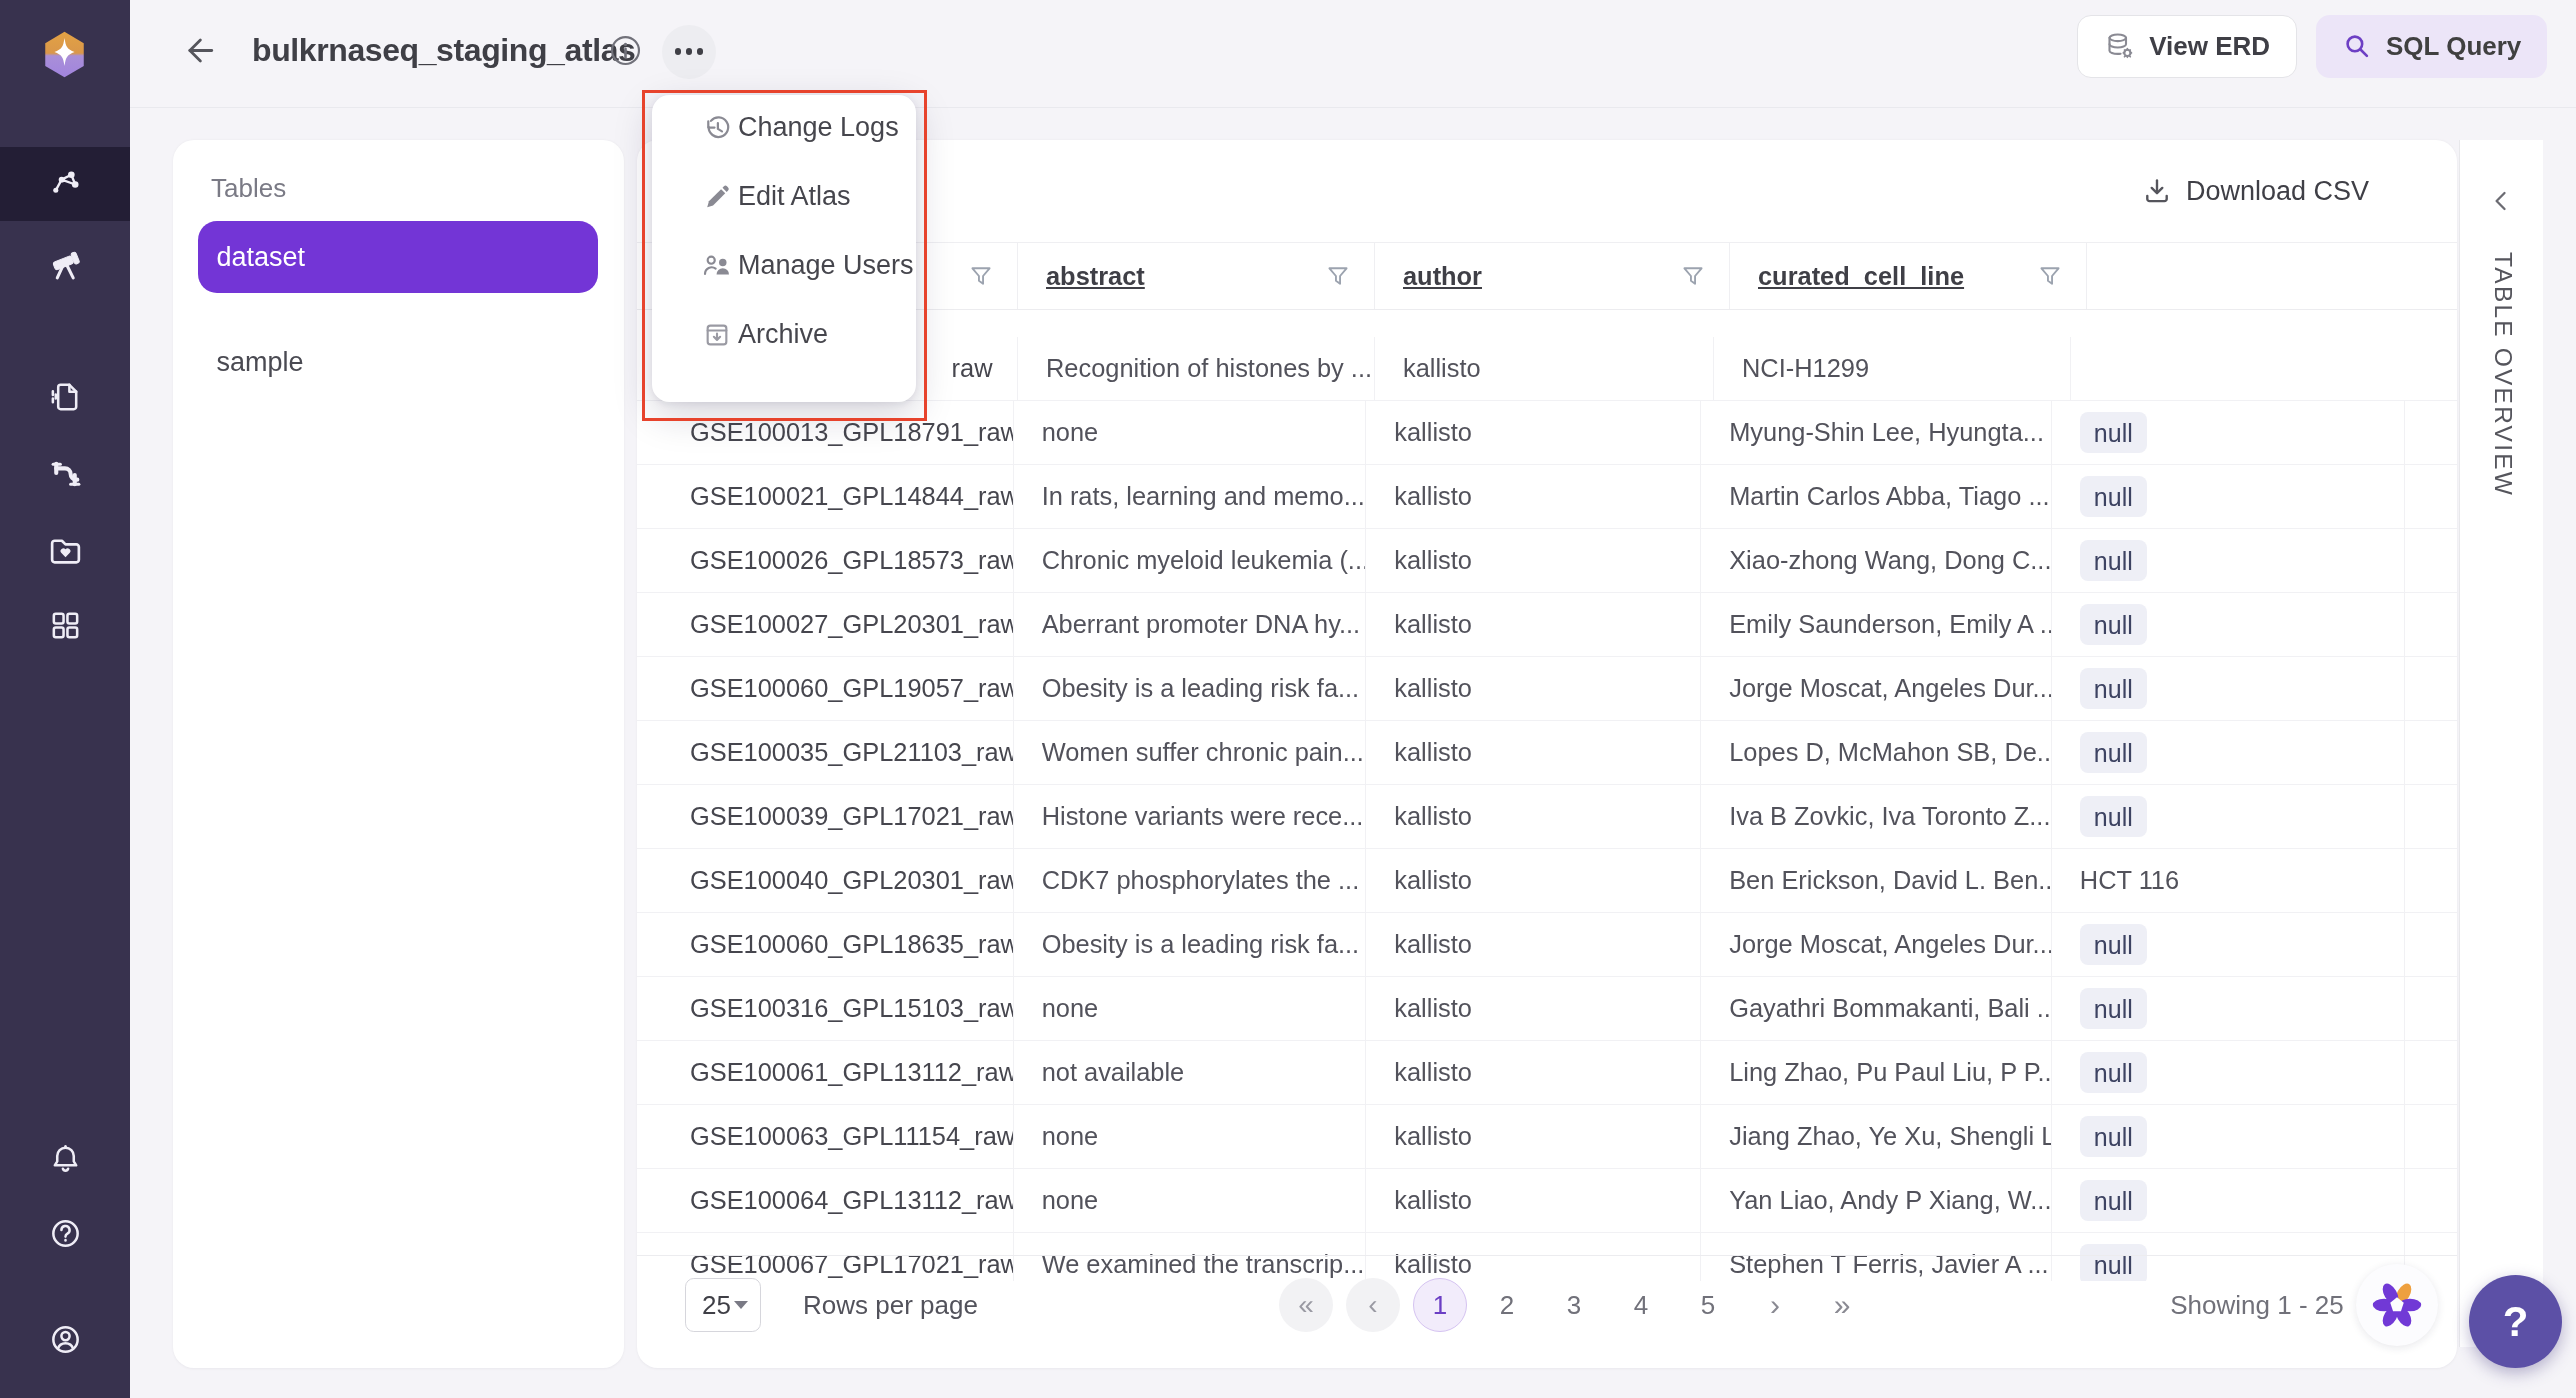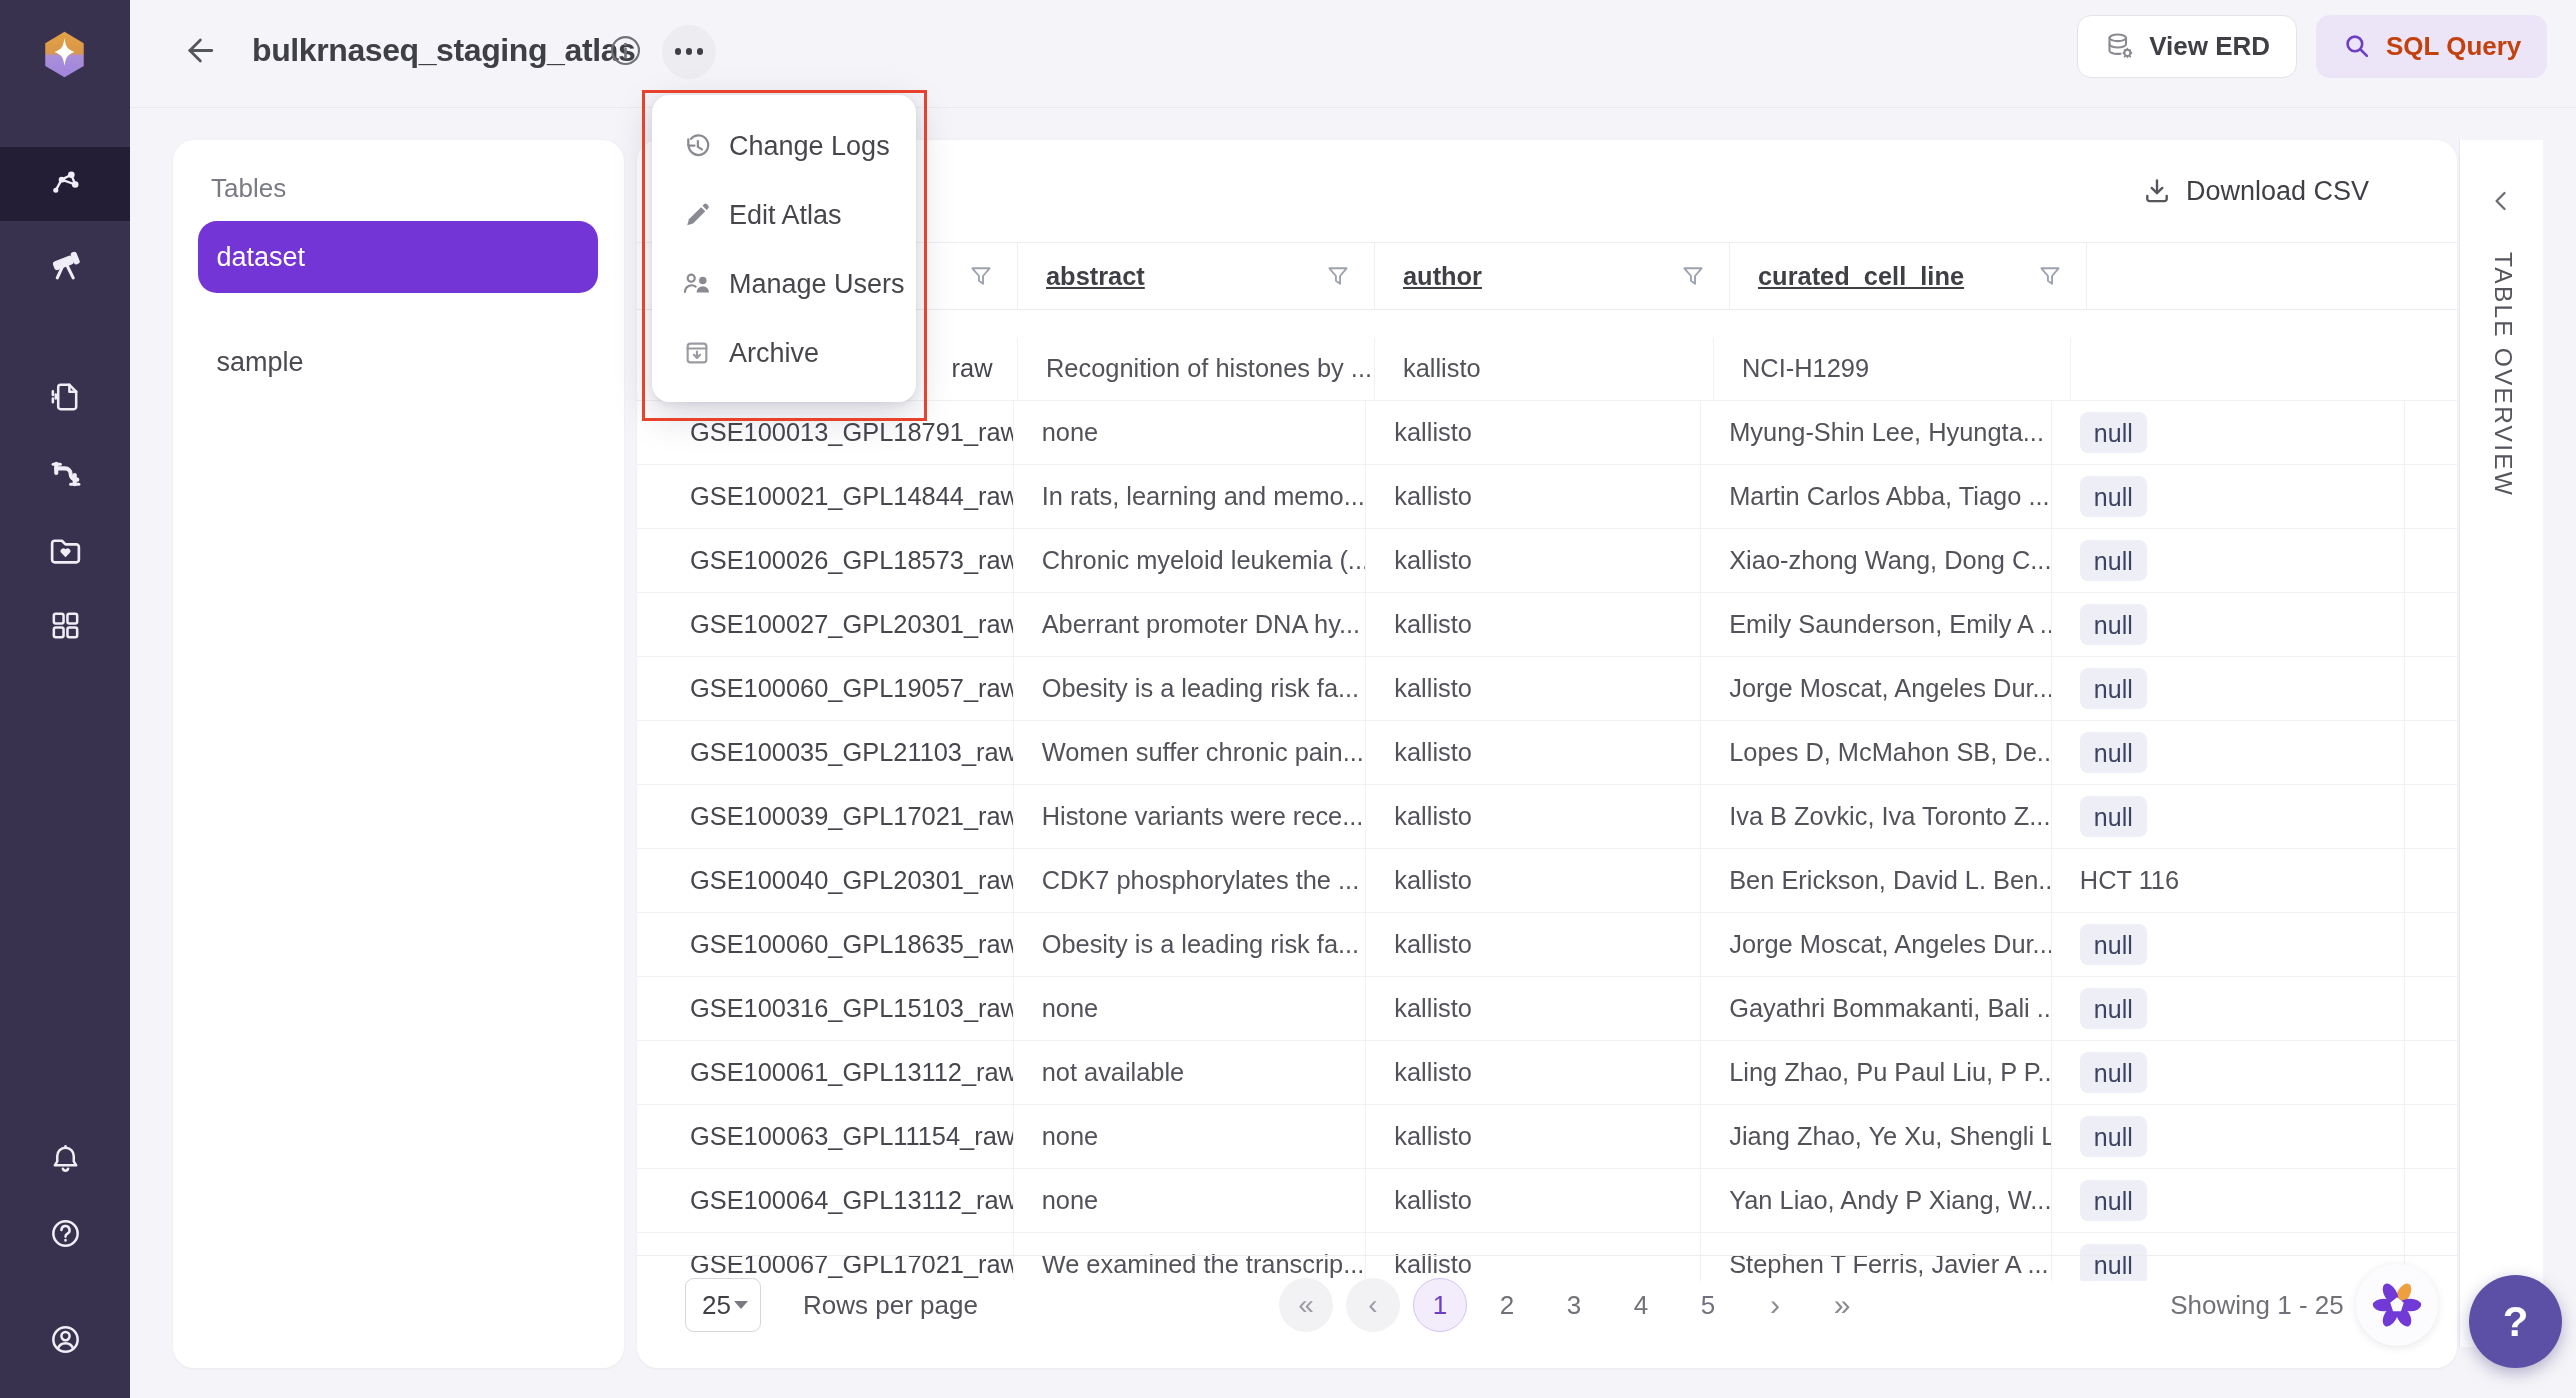--- a/index.html
+++ b/index.html
@@ -14,21 +14,21 @@
   .side-icon svg { stroke:#efedf6; }
 
   
   .hdr-divider { position:absolute; left:130px; top:107px; width:2446px; height:0.9px; background:#e9e9ee; }
   .back-btn { position:absolute; left:182px; top:33px; width:35px; height:35px; cursor:pointer; }
   .page-title { position:absolute; left:252px; top:32px; font-size:32px; font-weight:700; color:#3f3f46; letter-spacing:-0.4px; }
   .info-btn { position:absolute; left:609px; top:34px; width:33px; height:33px; cursor:pointer; }
   .more-btn { position:absolute; left:662px; top:24.5px; width:54px; height:54px; border-radius:50%; background:#ededf1; display:flex; align-items:center; justify-content:center; gap:5.3px; cursor:pointer; }
   .more-btn i { width:6.1px; height:6.1px; border-radius:50%; background:#3f3f46; }
   .btn-viewerd { position:absolute; left:2077px; top:15px; width:220px; height:63px; background:#ffffff; border:1.8px solid #e4e4e8; border-radius:14px; display:flex; align-items:center; justify-content:center; gap:12.3px; font-size:26px; font-weight:600; color:#3f3f46; cursor:pointer; }
-  .btn-sql { position:absolute; left:2316px; top:15px; width:231px; height:63px; background:#ece5f8; border-radius:14px; display:flex; align-items:center; justify-content:center; gap:12.3px; font-size:26px; font-weight:600; color:#c2410c; cursor:pointer; }
+  .btn-sql { position:absolute; left:2316px; top:15px; width:231px; height:63px; background:#ece5f8; border-radius:14px; display:flex; align-items:center; justify-content:center; gap:12.3px; font-size:26px; font-weight:600; color:#404040; cursor:pointer; }
 
   
   .tables-card { position:absolute; left:173px; top:140px; width:451px; height:1228px; background:#fff; border-radius:21px; box-shadow:0 0.9px 2.6px rgba(20,20,40,.05); }
   .tables-title { position:absolute; left:38px; top:33px; font-size:26px; font-weight:500; color:#7a7a85; }
   .tbl-item { position:absolute; left:24.5px; width:400px; height:72px; border-radius:19px; display:flex; align-items:center; padding-left:19px; font-size:27px; cursor:pointer; }
   .tbl-item.sel { background:#7335d6; color:#ffffff; font-weight:500; top:81px; }
   .tbl-item.plain { color:#4a4a52; top:186px; }
 
   
   .table-card { position:absolute; left:637px; top:140px; width:1820px; height:1228px; background:#fff; border-radius:21px; box-shadow:0 0.9px 2.6px rgba(20,20,40,.05); overflow:hidden; }
@@ -61,21 +61,21 @@
 
   
   .right-rail { position:absolute; left:2459px; top:140px; width:84px; height:1207px; background:#fff; border-left:0.9px solid #e8e8eb; z-index:4; }
   .rail-collapse { position:absolute; left:26px; top:46px; width:30px; height:30px; cursor:pointer; }
   .rail-label { position:absolute; left:56px; top:112px; transform:rotate(90deg); transform-origin:0 0; font-size:24.5px; font-weight:500; letter-spacing:2.2px; color:#55555c; white-space:nowrap; line-height:26px; }
 
   
   .fab { position:absolute; left:2469px; top:1275px; width:93px; height:93px; border-radius:50%; background:#5c50a6; color:#fff; font-size:42px; font-weight:700; display:flex; align-items:center; justify-content:center; z-index:30; cursor:pointer; box-shadow:0 5.3px 16px rgba(60,50,120,.35); }
 
   .ctx-menu { position:absolute; left:652px; top:95px; width:264px; height:307px; background:#fff; border-radius:17.5px; box-shadow:0 12.3px 39px rgba(30,22,60,.18), 0 1.8px 7px rgba(30,22,60,.08); z-index:40; padding-top:16.6px; }
-  .ctx-item { height:69px; display:flex; align-items:center; padding-left:29px; gap:16px; font-size:27px; font-weight:500; color:#46464d; cursor:pointer; }
+  .ctx-item { height:69px; display:flex; align-items:flex-start; padding-left:29px; gap:5px; font-size:27px; font-weight:500; color:#46464d; cursor:pointer;margin-left:20px; }
   .annotation-box { position:absolute; left:642px; top:90px; width:285px; height:331px; border:3.5px solid #e7432c; z-index:50; pointer-events:none; }
 
   svg { display:block; }
 </style>
 </head>
 <body>
 
 <div class="sidebar">
   <div class="side-logo">
     <svg width="49" height="53" viewBox="0 0 56 60">

